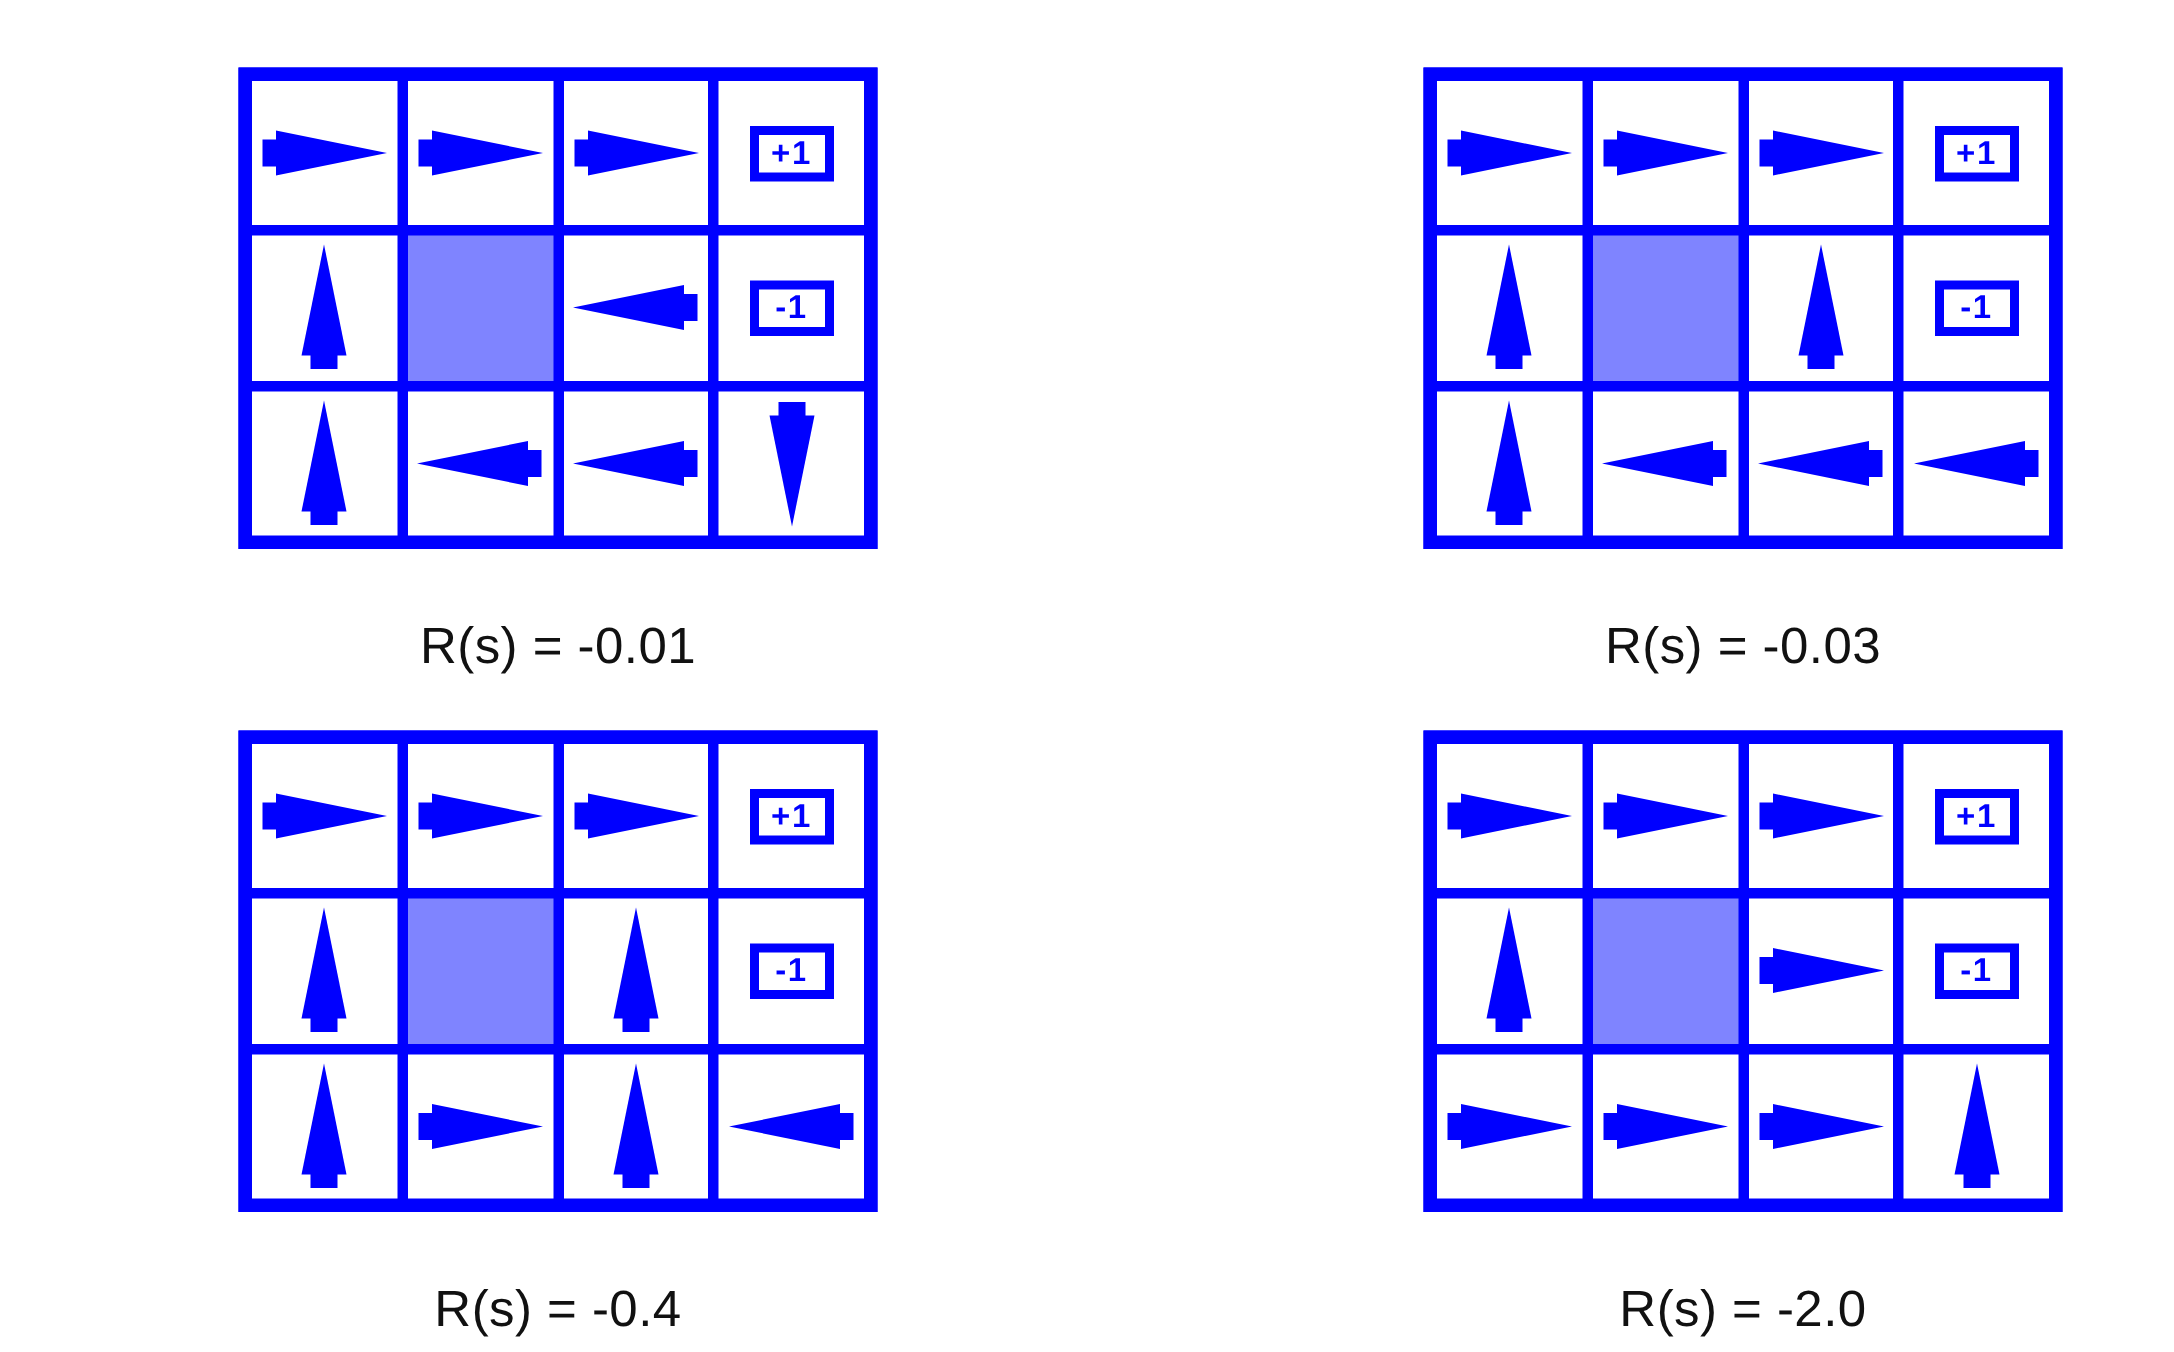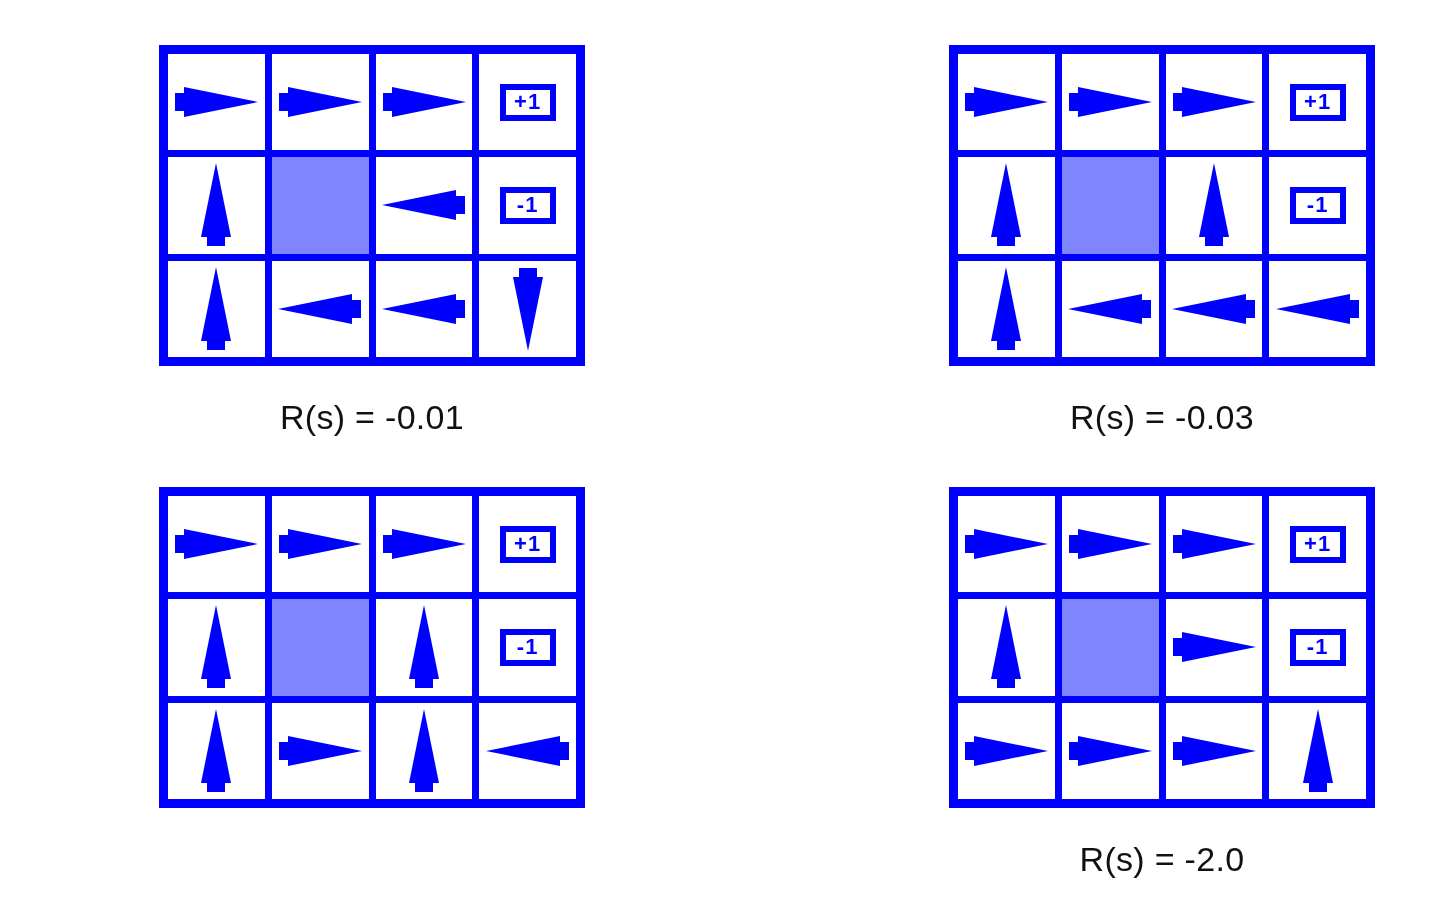--- a/index.html
+++ b/index.html
@@ -77,21 +77,21 @@
     color: #0000ff;
     font-family: "Liberation Sans", sans-serif;
     font-weight: bold;
     font-size: 22px;
     letter-spacing: 1px;
     display: block;
   }
 
   .caption {
     text-align: center;
-    margin-top: 32px;
+    margin-top: 46px;
     color: #111111;
     font-family: "Liberation Sans", sans-serif;
     font-size: 34px;
     font-weight: 400;
     letter-spacing: 0.3px;
     white-space: nowrap;
   }
 </style>
 </head>
 <body>
@@ -358,20 +358,21 @@
           <div class="cell">
             <svg width="96" height="96" viewBox="0 0 96 96" class="arrow-svg">
               <g transform="rotate(180 48 48)">
                 <polygon points="16,33 90,48 16,63" fill="#0000ff"></polygon>
                 <rect x="7" y="39" width="11" height="18" fill="#0000ff"></rect>
               </g>
             </svg>
           </div>
         </div>
       </div>
+      <div class="caption">R(s) = -0.4</div>
     </div>
   <div class="panel panel-br">
       <div class="grid-wrap">
         <div class="grid">
           <div class="cell">
             <svg width="96" height="96" viewBox="0 0 96 96" class="arrow-svg">
               <g transform="rotate(0 48 48)">
                 <polygon points="16,33 90,48 16,63" fill="#0000ff"></polygon>
                 <rect x="7" y="39" width="11" height="18" fill="#0000ff"></rect>
               </g>

